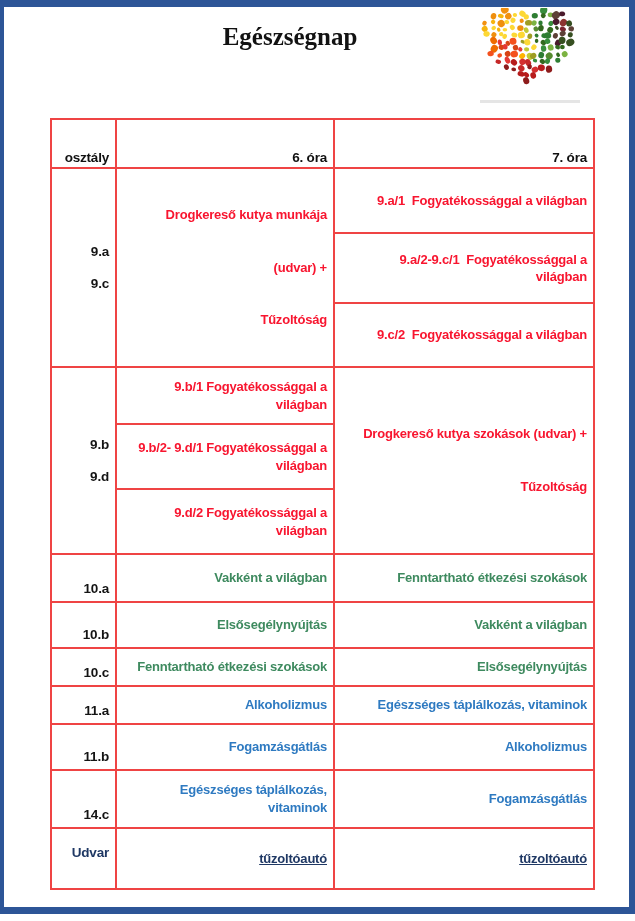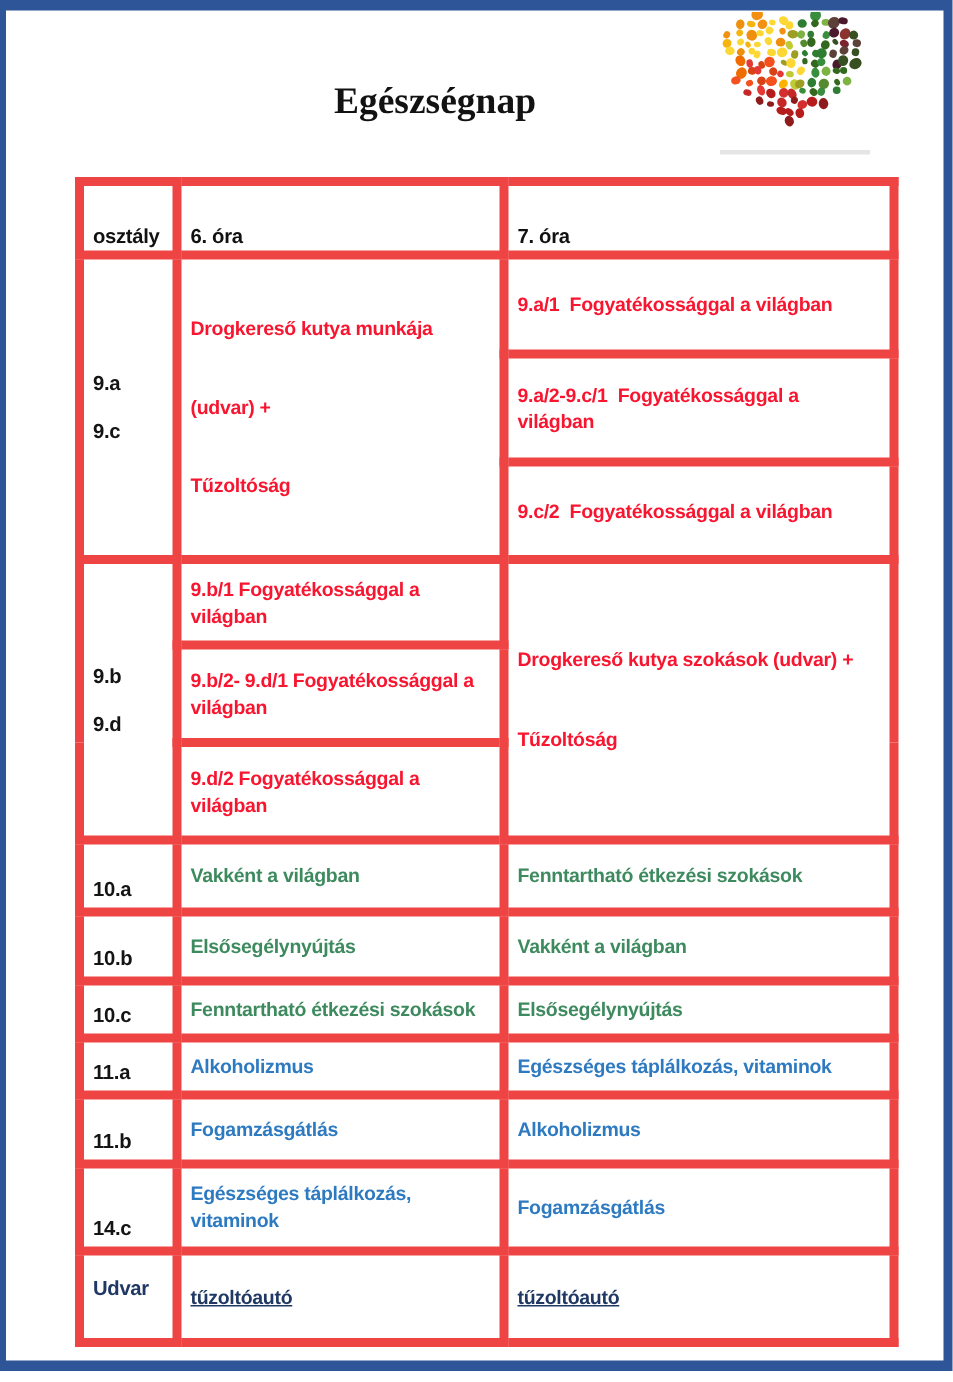--- a/index.html
+++ b/index.html
@@ -9,30 +9,30 @@
   }
   .page-border{
     position:absolute;left:0;top:0;width:635px;height:914px;box-sizing:border-box;
     border-top:7px solid #2d5597;border-left:4px solid #2d5597;
     border-right:6px solid #2d5597;border-bottom:7px solid #2d5597;
     pointer-events:none;
   }
   .title-block{
     position:absolute;top:20px;left:10px;width:560px;text-align:center;
     font-family:"Liberation Serif",serif;font-size:25px;font-weight:600;
-    color:#121212;line-height:1.32;margin-top:31px;
+    color:#121212;line-height:1.32;
   }
   .logo-box{position:absolute;left:468px;top:8px;width:120px;height:92px;}
   .logo-underline{position:absolute;left:480px;top:100px;width:100px;height:3px;background:#e5e5e5;}
 
   table.sched{
     position:absolute;left:50px;top:118px;border-collapse:collapse;table-layout:fixed;
   }
   table.sched td{
-    border:6px solid #ef4444;text-align:left;padding:2px 6px;box-sizing:border-box;
+    border:2px solid #ef4444;text-align:right;padding:2px 6px;box-sizing:border-box;
   }
   .hdr{vertical-align:bottom;font-weight:700;font-size:13.5px;color:#111111;padding-bottom:6px;letter-spacing:-0.2px;}
   .cls{font-weight:700;font-size:13.5px;color:#141414;letter-spacing:-0.2px;}
   .cls.bot{vertical-align:bottom;padding-bottom:5px;}
   .cls.mid{vertical-align:middle;}
   .cls.upper{vertical-align:middle;padding-bottom:14px;}
   .act{
     vertical-align:middle;font-weight:700;font-size:13px;line-height:1.35;
     white-space:pre-wrap;letter-spacing:-0.2px;
   }

